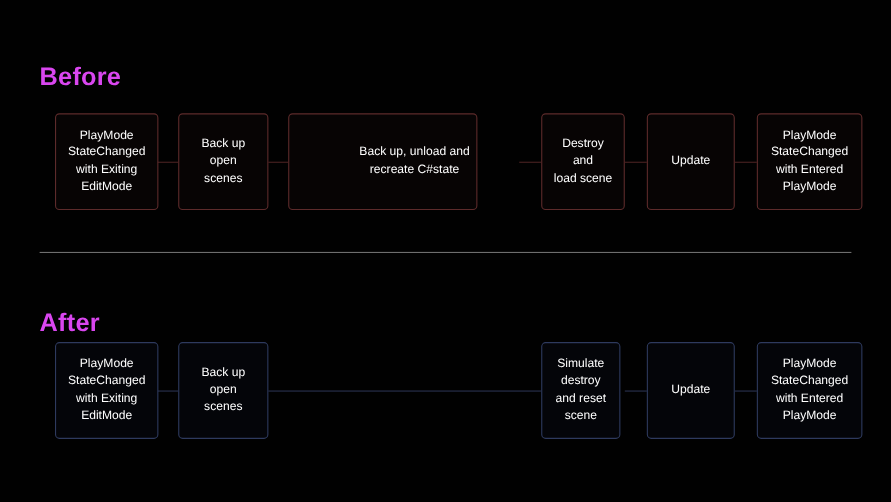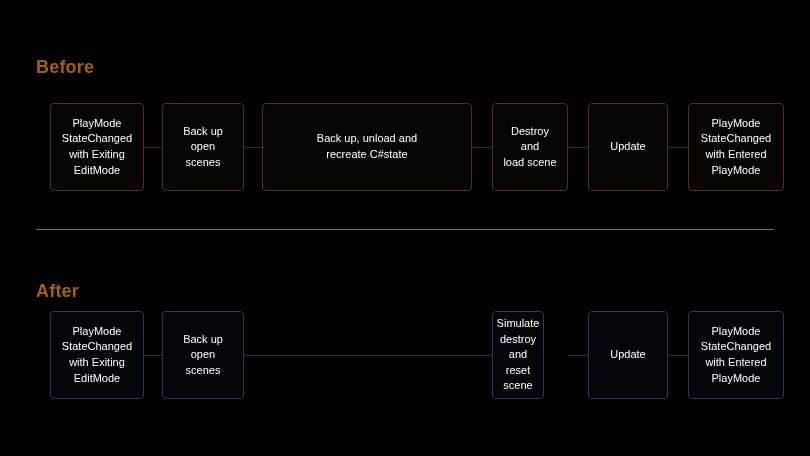--- a/index.html
+++ b/index.html
@@ -18,24 +18,24 @@
   }
   .canvas {
     position: absolute;
     inset: 0;
     background: #010101;
   }
 
   
   .section-title {
     position: absolute;
-    font-size: 18px;
+    font-size: 23px;
     font-weight: bold;
     letter-spacing: 0.2px;
-    color: #a16207;
+    color: #d946ef;
     line-height: 1;
     user-select: none;
   }
   #title-before { left: 36px; top: 58px; }
   #title-after  { left: 36px; top: 282px; }
 
   
   .divider {
     position: absolute;
     left: 36px;
@@ -110,21 +110,21 @@
       <span>PlayMode
 StateChanged
 with Exiting
 EditMode</span>
     </div>
     <div class="node" style="left:150px;width:82px;">
       <span>Back up
 open
 scenes</span>
     </div>
-    <div class="node" style="left:250px;width:210px;">
+    <div class="node" style="left:250px;width:172px;justify-content:flex-end;">
       <span>Back up, unload and
 recreate C#state</span>
     </div>
     <div class="node" style="left:480px;width:76px;">
       <span>Destroy
 and
 load scene</span>
     </div>
     <div class="node" style="left:576px;width:80px;">
       <span>Update</span>
@@ -152,21 +152,21 @@
       <span>PlayMode
 StateChanged
 with Exiting
 EditMode</span>
     </div>
     <div class="node" style="left:150px;width:82px;">
       <span>Back up
 open
 scenes</span>
     </div>
-    <div class="node" style="left:480px;width:52px;">
+    <div class="node" style="left:480px;width:72px;">
       <span>Simulate
 destroy
 and reset
 scene</span>
     </div>
     <div class="node" style="left:576px;width:80px;">
       <span>Update</span>
     </div>
     <div class="node" style="left:676px;width:96px;">
       <span>PlayMode

